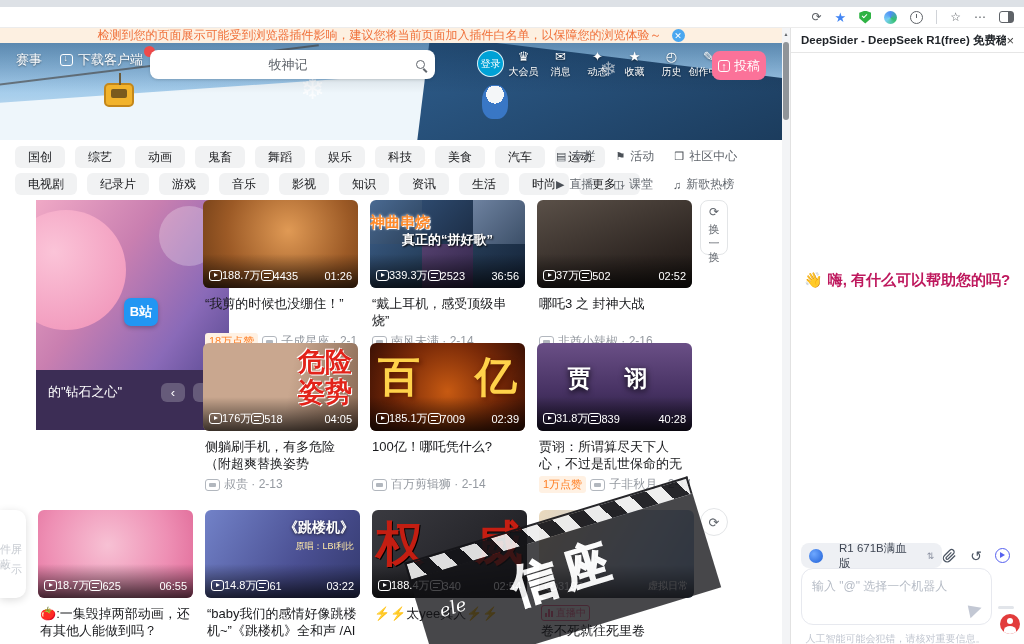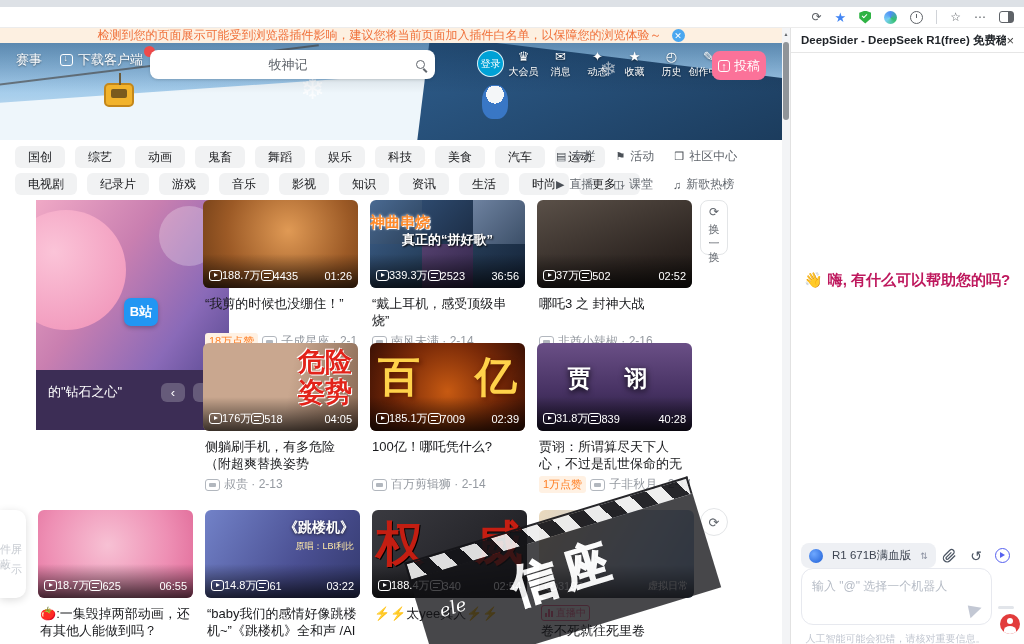--- a/index.html
+++ b/index.html
@@ -132,21 +132,21 @@
   .pscroll{position:absolute;left:782px;top:28px;width:8px;height:616px;background:#f3f4f6;}
   .sarrow{position:absolute;left:0;top:3px;width:8px;text-align:center;font-size:5px;color:#606368;}
   .sthumb{position:absolute;left:1px;top:14px;width:6px;height:78px;background:#8f9499;border-radius:3px;cursor:pointer;}
   
   .sidebar{position:absolute;left:790px;top:28px;width:234px;height:616px;background:#fff;border-left:1px solid #e2e2e2;}
   .sb-head{height:25px;display:flex;align-items:center;padding:0 10px;border-bottom:1px solid #e6e6e6;}
   .sb-title{font-size:11.5px;font-weight:bold;color:#1f2328;white-space:nowrap;overflow:hidden;}
   .sb-close{margin-left:auto;font-size:13px;color:#444;cursor:pointer;}
   .sb-greet{position:absolute;left:12px;right:12px;top:240px;text-align:center;font-size:15px;font-weight:bold;color:#be185d;line-height:1.6;}
   .sb-controls{position:absolute;left:10px;right:14px;top:515px;display:flex;align-items:center;}
-  .model{height:25px;background:#eef0f4;border-radius:8px;display:flex;align-items:center;gap:9px;padding:0 8px;font-size:11.5px;color:#3f4653;cursor:pointer;}
+  .model{height:25px;background:#eef0f4;border-radius:8px;display:flex;align-items:center;gap:16px;padding:0 8px;font-size:11.5px;color:#3f4653;cursor:pointer;}
   .whale{width:14px;height:14px;border-radius:50%;background:radial-gradient(circle at 35% 35%,#6ea8ff,#1f5fd6);flex:none;}
   .sortarr{font-size:9px;color:#8a90a0;}
   .sb-icons{margin-left:auto;display:flex;gap:13px;align-items:center;}
   .sbi{font-size:14px;color:#4b5563;line-height:1;cursor:pointer;}
   .target{width:15px;height:15px;border:1.6px solid #5661f0;border-radius:50%;position:relative;cursor:pointer;}
   .target::after{content:"";position:absolute;left:4px;top:3.4px;border-left:5px solid #5661f0;border-top:3px solid transparent;border-bottom:3px solid transparent;}
   .sb-inputwrap{position:absolute;left:10px;right:32px;top:540px;height:57px;border:1.5px solid #e7e9ef;border-radius:12px;background:#fff;}
   .sb-input{width:100%;height:100%;border:none;outline:none;resize:none;border-radius:12px;padding:9px 10px;font-size:12px;color:#333;background:transparent;}
   .sb-input::placeholder{color:#b6bcc6;}
   .plane{position:absolute;right:9px;bottom:7px;width:0;height:0;border-left:13px solid #c3c8d4;border-top:5px solid transparent;border-bottom:8px solid transparent;transform:rotate(-12deg);cursor:pointer;}

